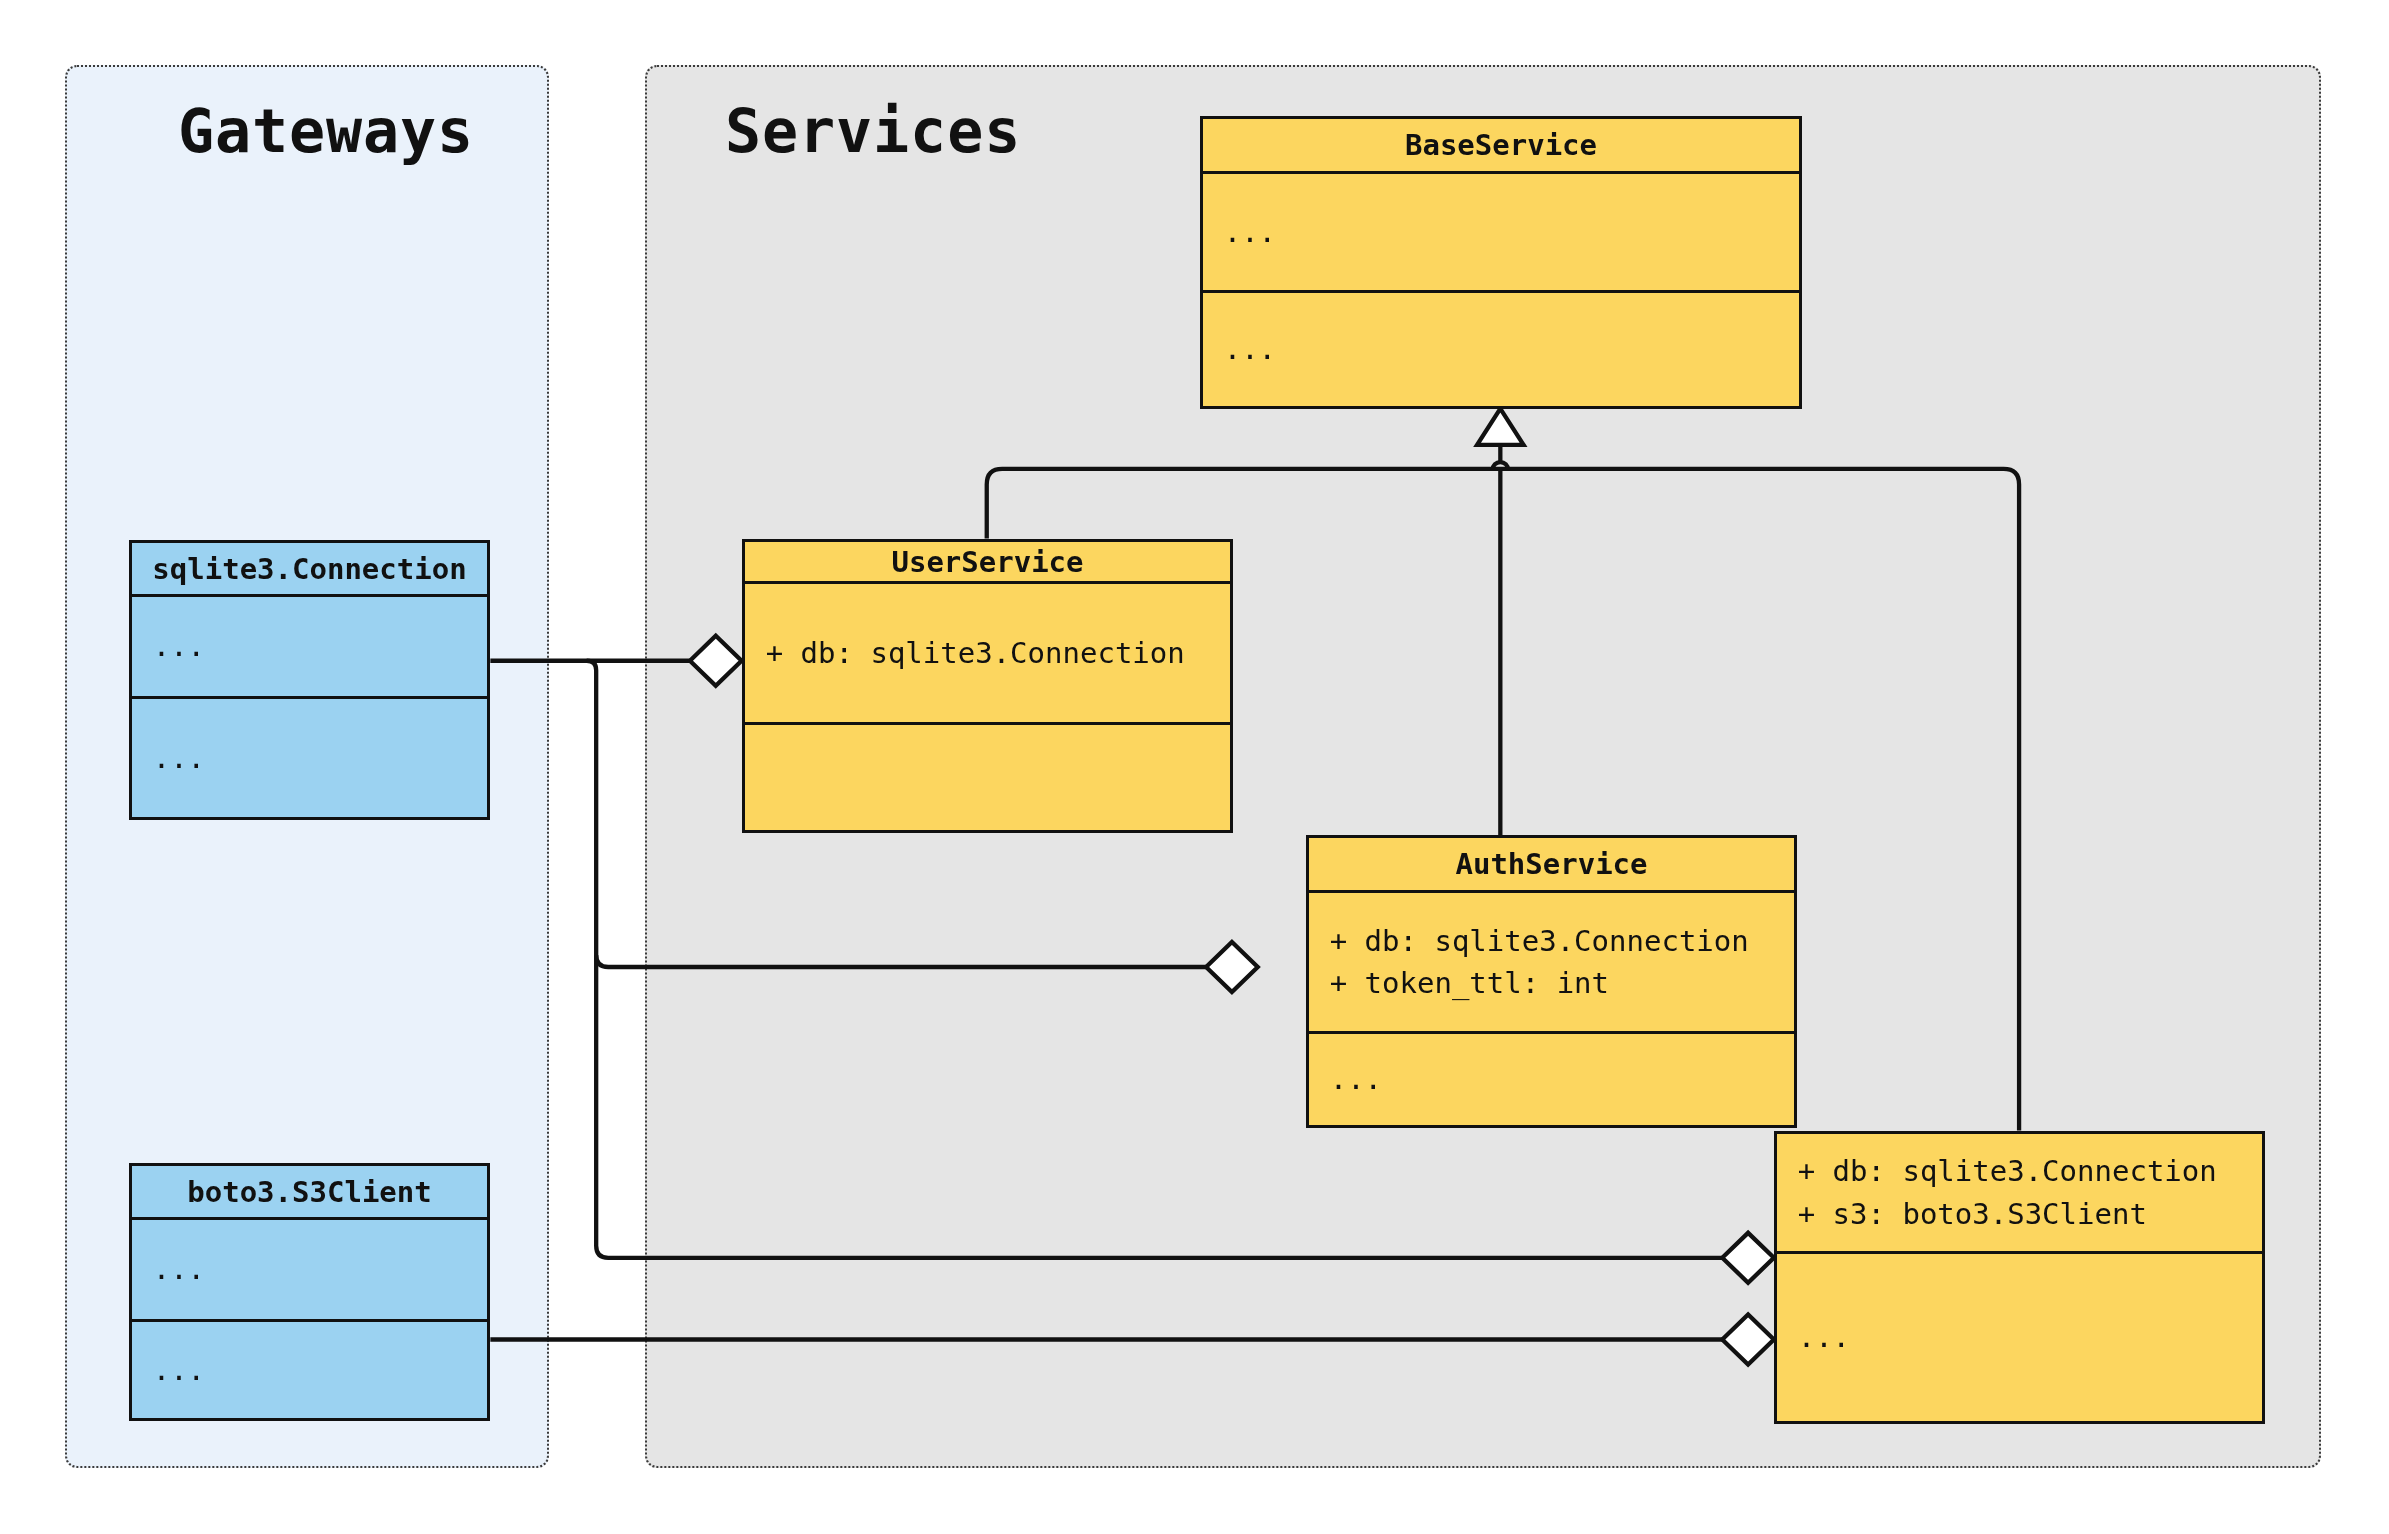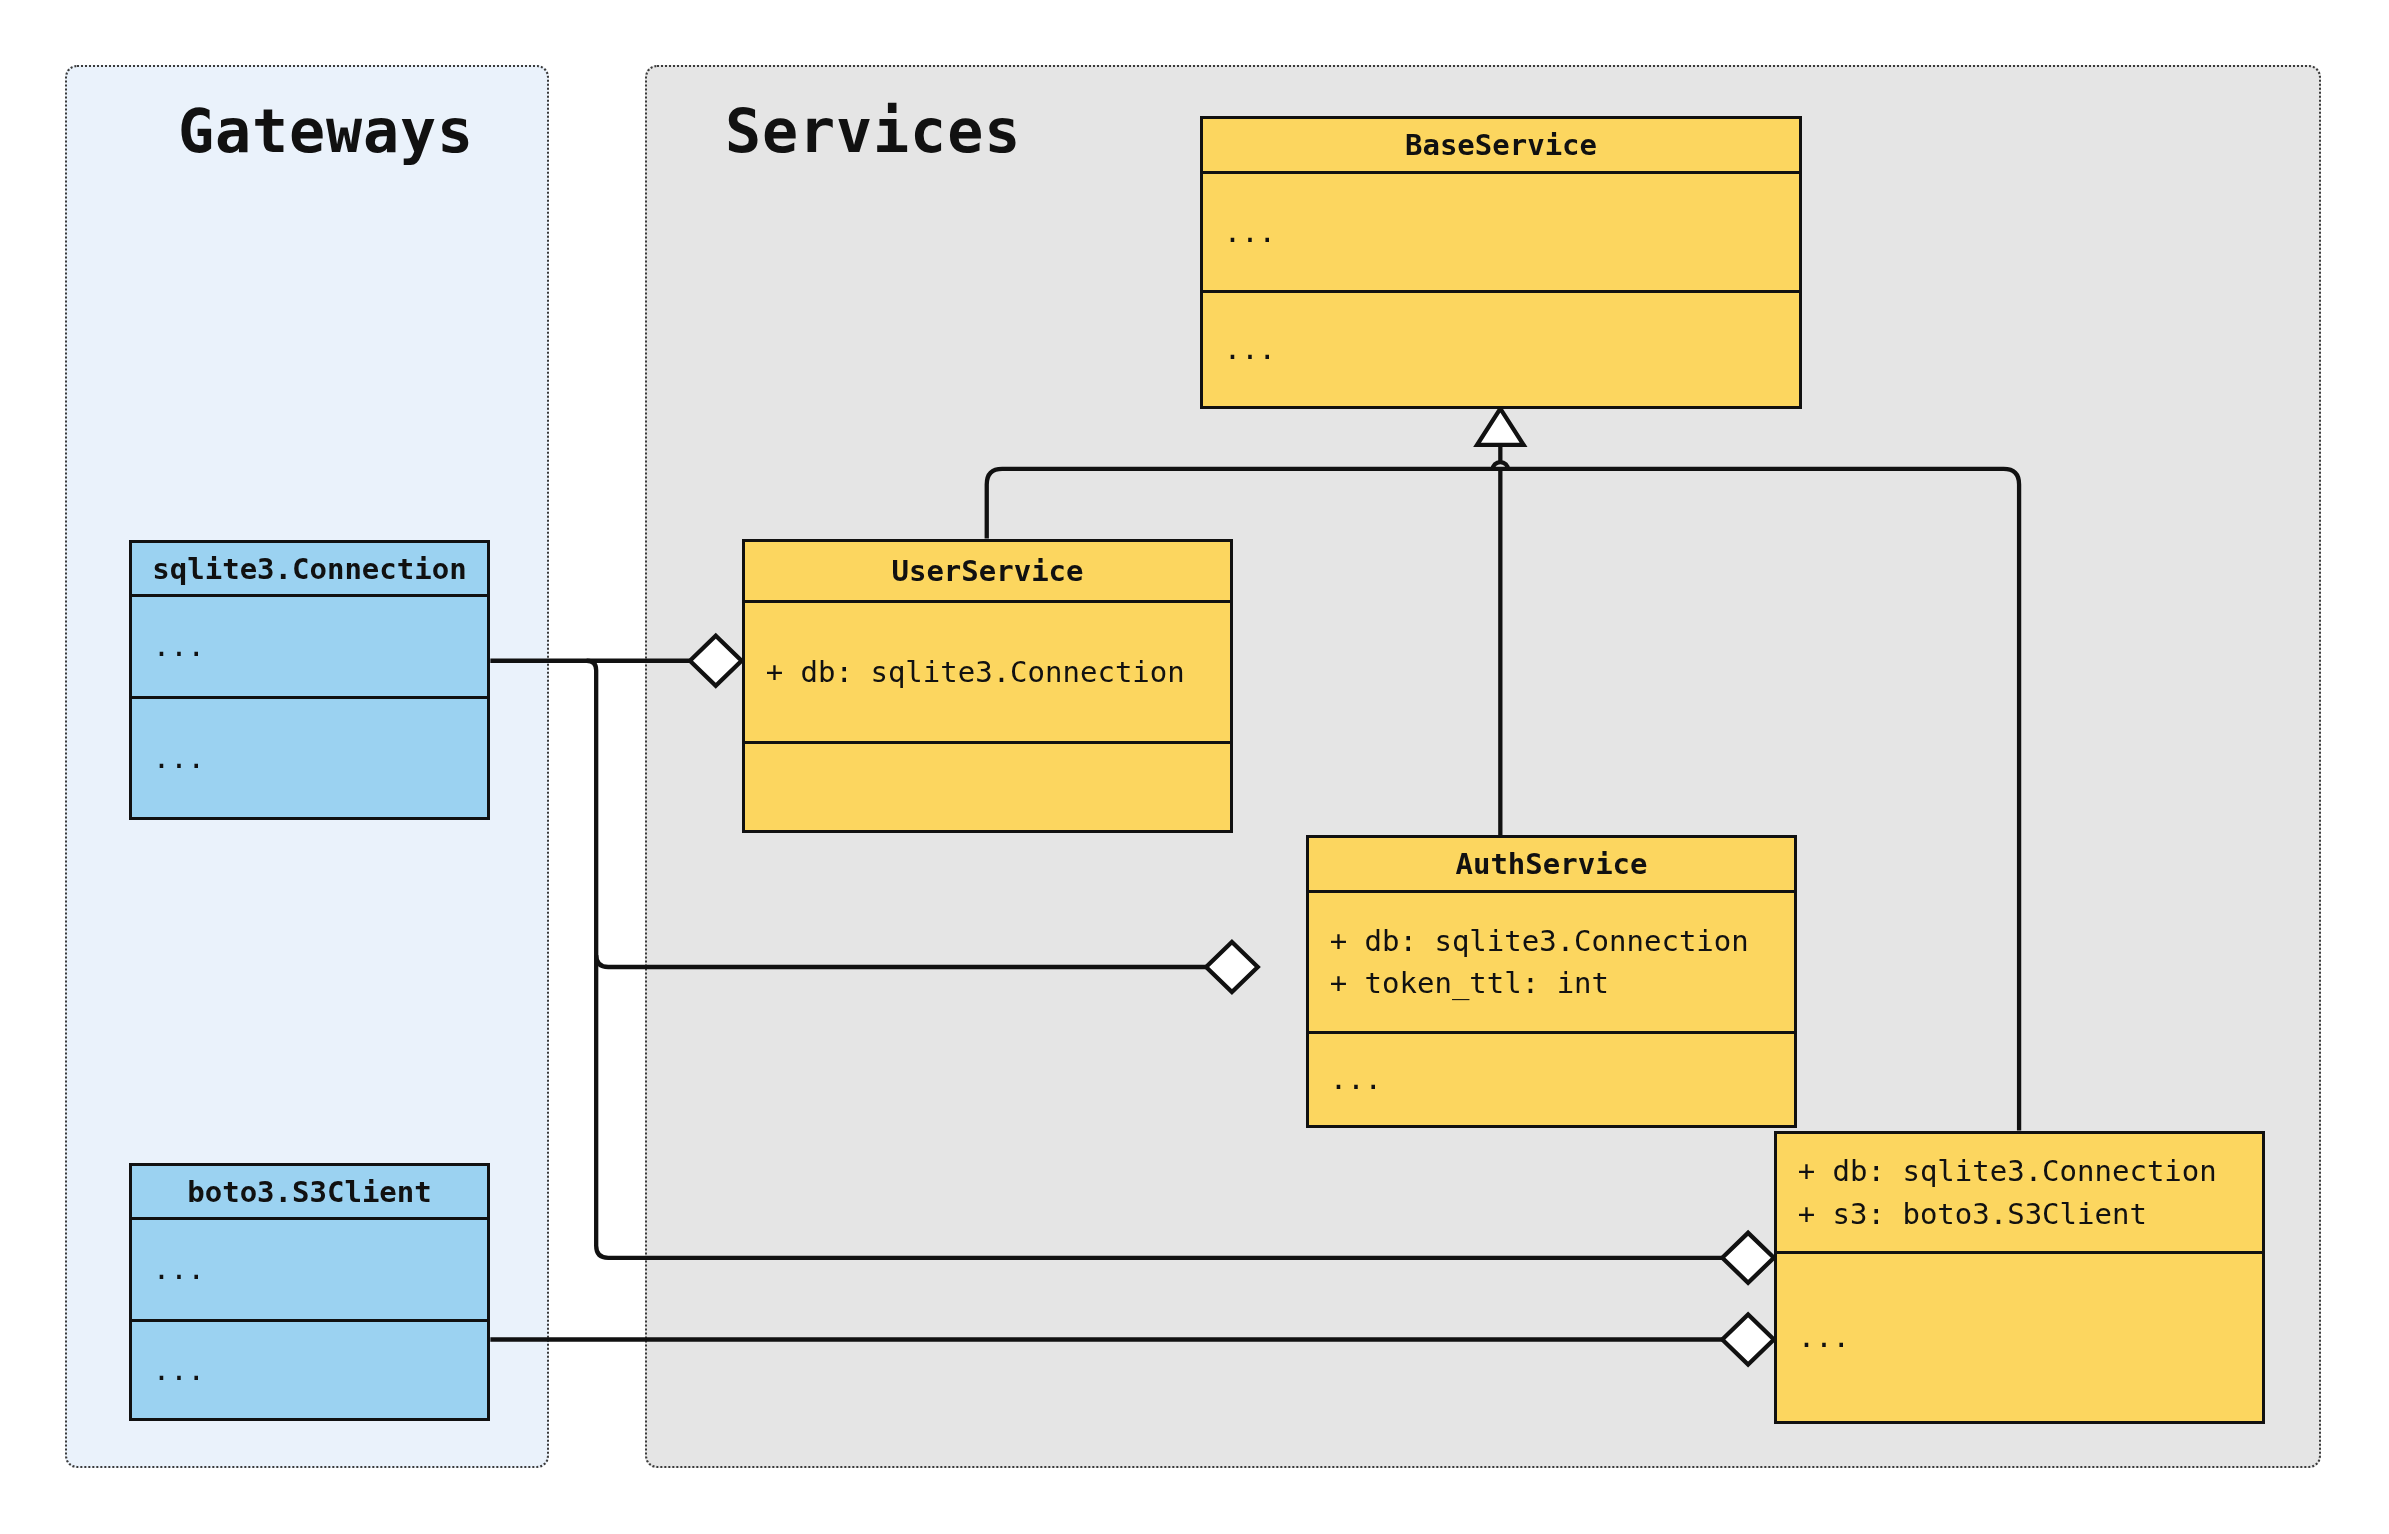--- a/index.html
+++ b/index.html
@@ -98,21 +98,21 @@
     <div class="uml-title" style="height:55px;">BaseService</div>
     <div class="uml-sec" style="height:119px;">
       <div class="mem">...</div>
     </div>
     <div class="uml-sec last">
       <div class="mem">...</div>
     </div>
   </div>
 
   <div class="uml yellow" style="left:742px;top:539px;width:491px;height:294px;">
-    <div class="uml-title" style="height:61px;">UserService</div>
+    <div class="uml-title" style="height:42px;">UserService</div>
     <div class="uml-sec" style="height:141px;">
       <div class="mem">+ db: sqlite3.Connection</div>
     </div>
     <div class="uml-sec last">
       <div class="mem"></div>
     </div>
   </div>
 
   <div class="uml yellow" style="left:1258px;top:835px;width:491px;height:293px;margin-left:48px;">
     <div class="uml-title" style="height:55px;">AuthService</div>

